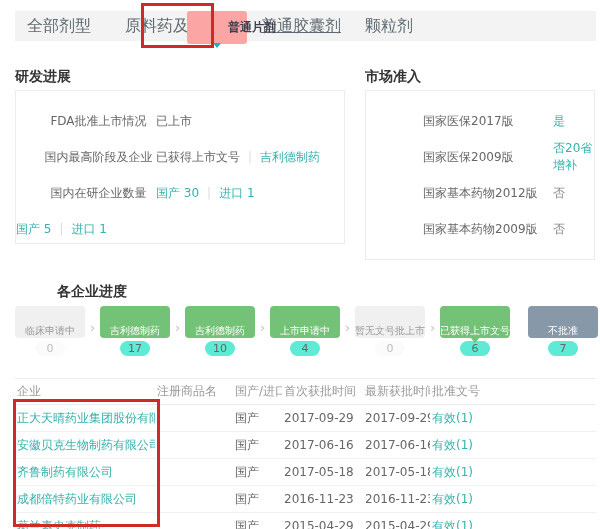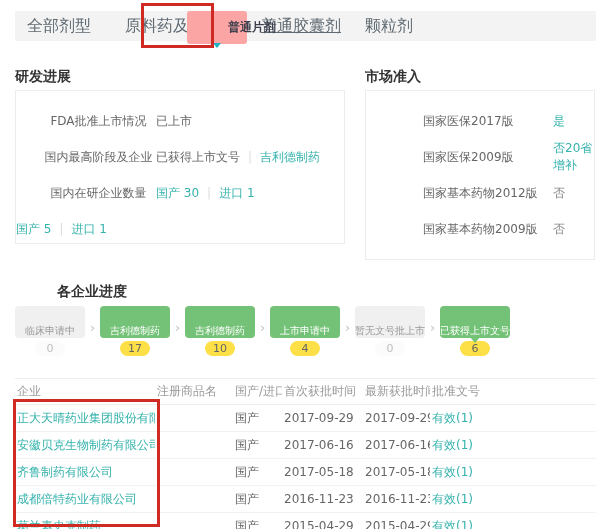--- a/index.html
+++ b/index.html
@@ -53,21 +53,21 @@
 
   
   .stages { position:absolute; left:15px; top:306px; display:flex; align-items:flex-start; }
   .stage {
     position:relative; width:70px; height:32px; border-radius:4px;
     text-align:center; padding-top:18px; cursor:pointer; flex:none;
   }
   .stage .slabel { font-size:10px; line-height:13px; white-space:nowrap; display:block; }
   .stage .pill {
     display:block; width:30px; height:15px; line-height:15px; margin:4px auto 0;
-    background:#fde047; border-radius:8px; font-size:11px; color:#666;
+    background:#5eead4; border-radius:8px; font-size:11px; color:#666;
   }
   .stage.green { background:#74c277; color:#fff; }
   .stage.grayb { background:#f0f0f0; color:#989898; }
   .stage.grayb .pill { background:#fbfbfb; color:#bdbdbd; }
   .stage.slate { background:#8798a8; color:#fff; }
   .stage.selected::after {
     content:""; position:absolute; left:50%; bottom:-5px; margin-left:-5px;
     border:5px solid transparent; border-top:6px solid #74c277; border-bottom:none;
   }
   .chev { width:15px; flex:none; text-align:center; color:#c3c3c3; font-size:13px; line-height:44px; }
@@ -175,20 +175,24 @@
     <div class="stage grayb">
       <span class="slabel">暂无文号批上市</span>
       <span class="pill">0</span>
     </div>
     <span class="chev">›</span>
     <div class="stage green selected">
       <span class="slabel">已获得上市文号</span>
       <span class="pill">6</span>
     </div>
     <span class="gap-wide"></span>
+    <div class="stage slate">
+      <span class="slabel">不批准</span>
+      <span class="pill">7</span>
+    </div>
   </div>
 
   <table class="tbl">
     <colgroup>
       <col style="width:140px">
         <col style="width:78px">
         <col style="width:49px">
       <col style="width:81px">
         <col style="width:67px">
         <col style="width:166px">

